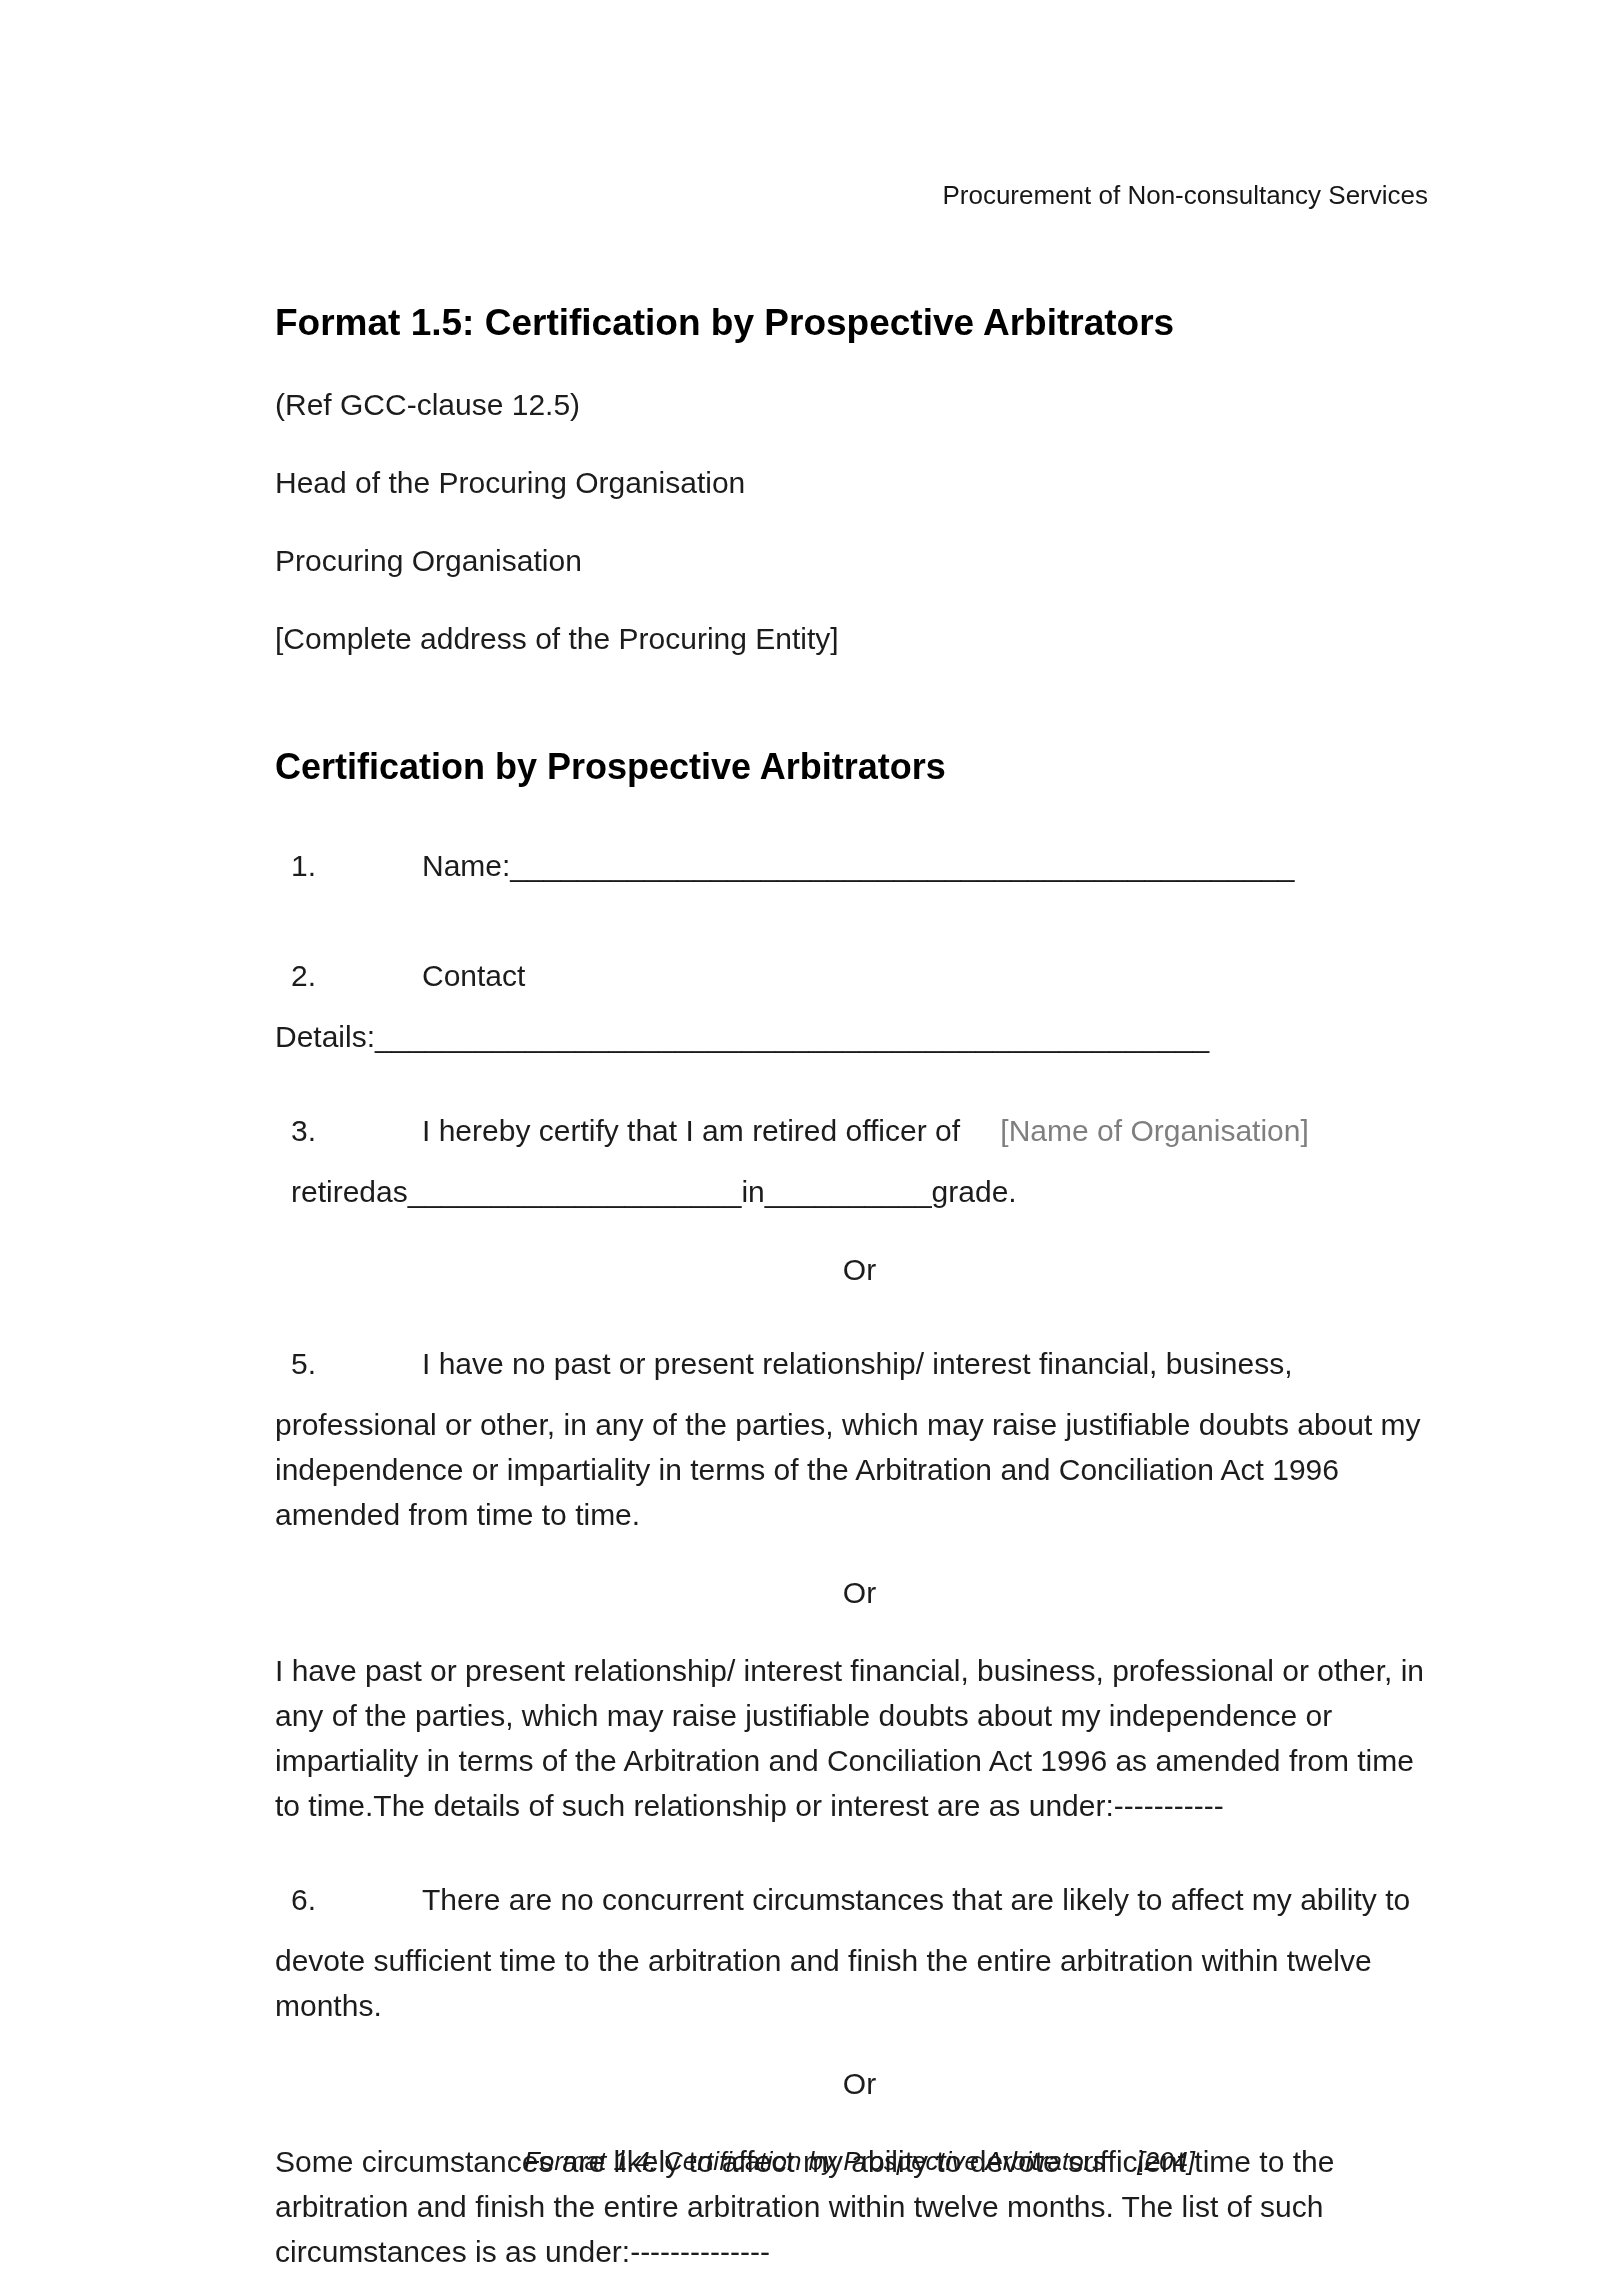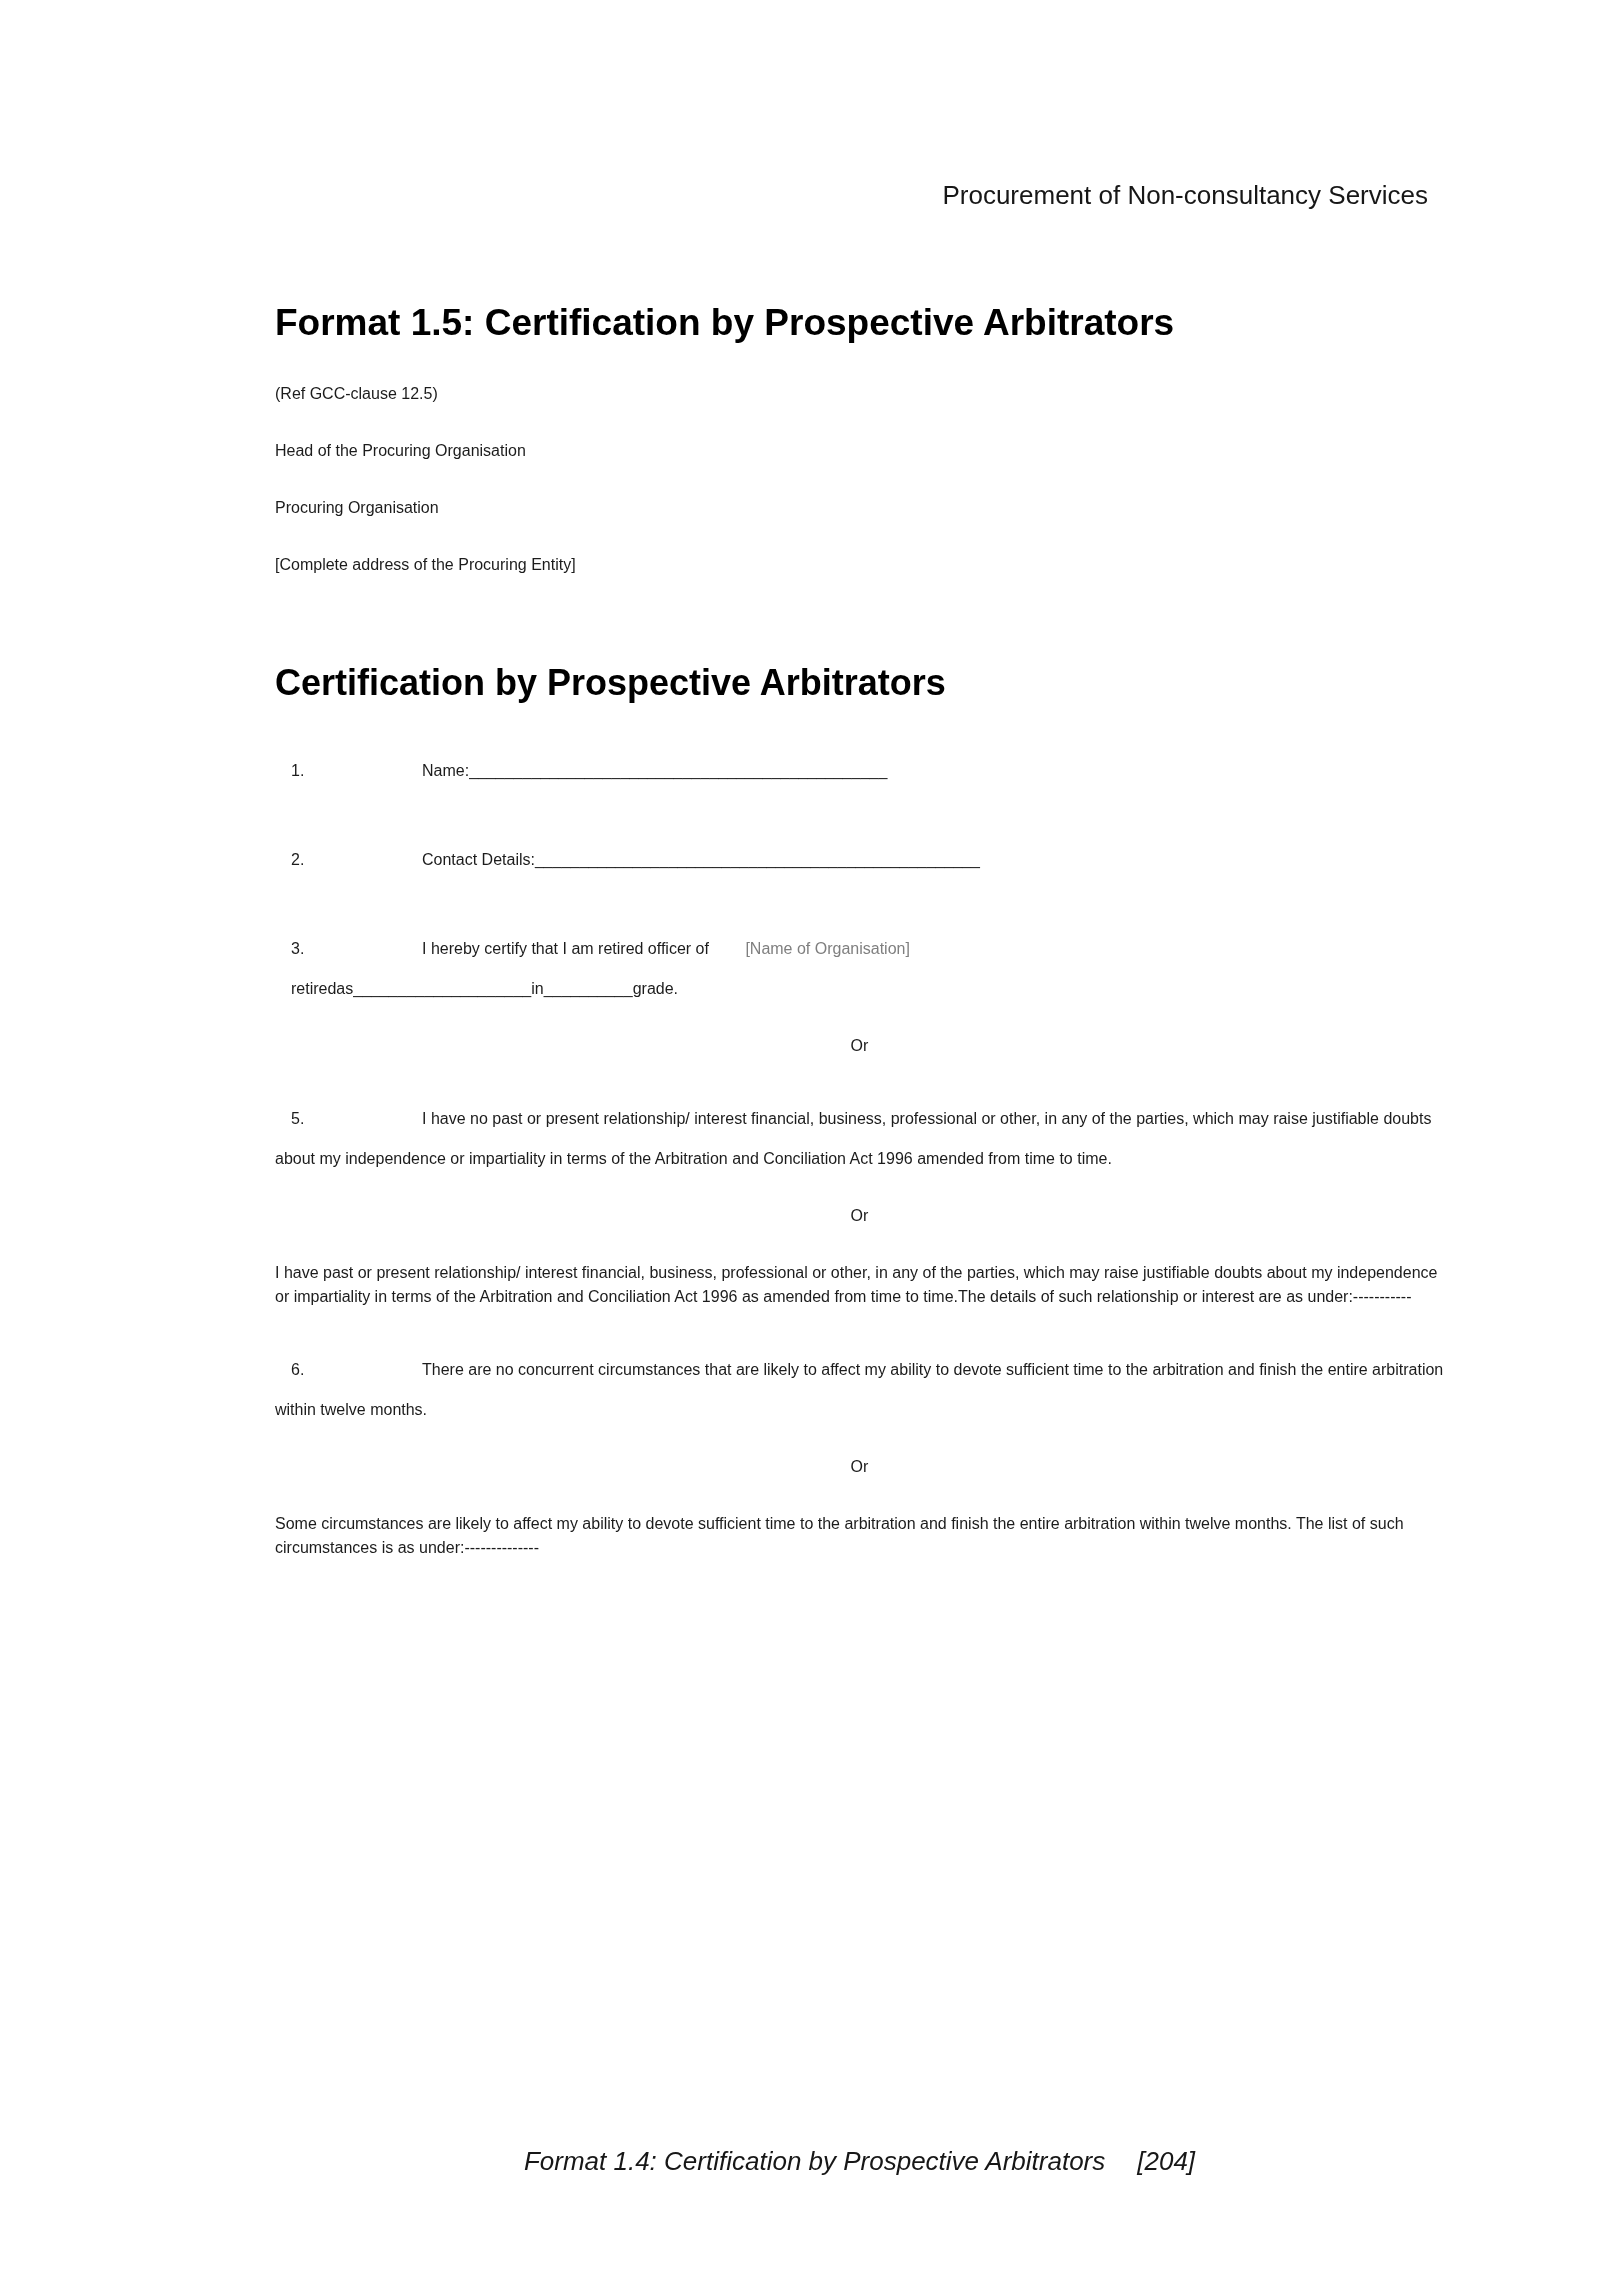--- a/index.html
+++ b/index.html
@@ -24,21 +24,21 @@
   }
   .doc-title {
     margin-top: 84px;
     font-size: 37px;
     font-weight: bold;
     color: #000000;
     line-height: 1.4;
   }
   .para {
     margin-top: 33px;
-    font-size: 16px;
+    font-size: 30px;
     line-height: 1.5;
   }
   .section-heading {
     margin-top: 79px;
     font-size: 36px;
     font-weight: bold;
     color: #000000;
     line-height: 1.5;
   }
   .item .num {

